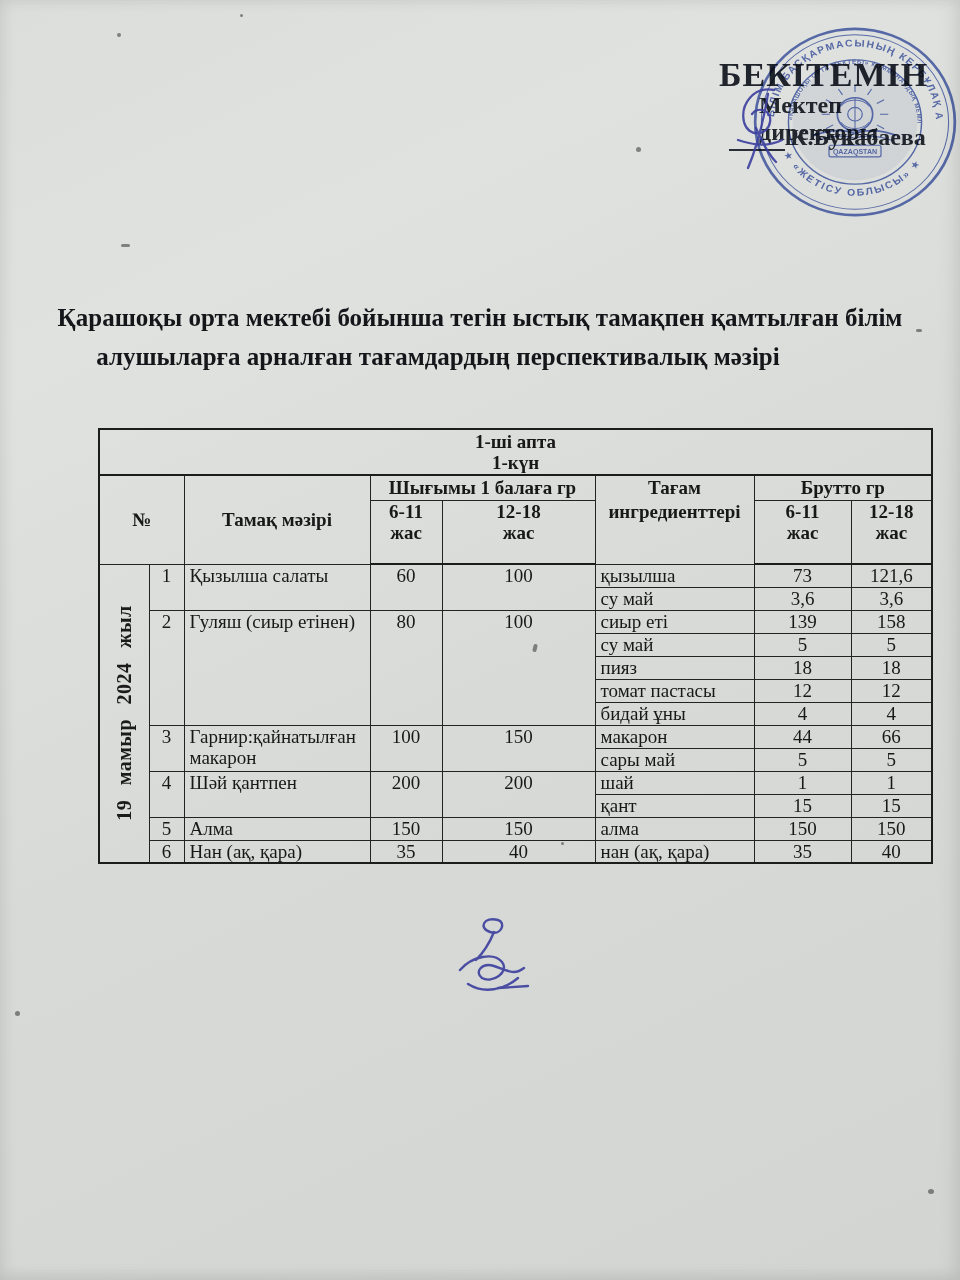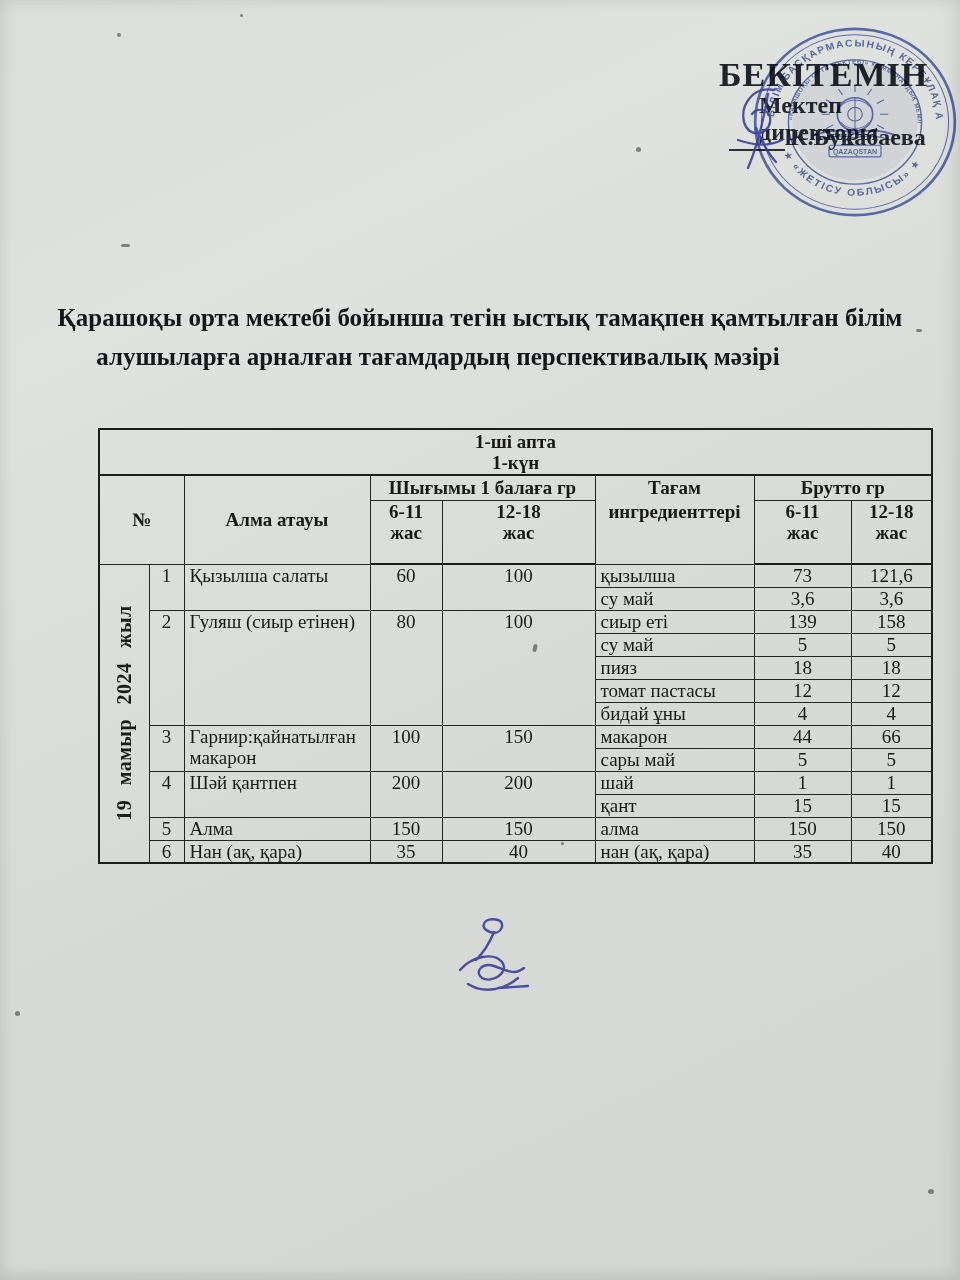--- a/index.html
+++ b/index.html
@@ -124,21 +124,21 @@
     </colgroup>
     <thead>
       <tr>
         <td colspan="8" class="apta">
           <div>1-ші апта</div>
           <div>1-күн</div>
         </td>
       </tr>
       <tr>
         <th colspan="2" rowspan="2">№</th>
-        <th rowspan="2">Алма атауы</th>
+        <th rowspan="2">Тамақ мәзірі</th>
         <th colspan="2" class="grp">Шығымы 1 балаға гр</th>
         <th rowspan="2" class="ing-h">Тағам ингредиенттері</th>
         <th colspan="2" class="grp">Брутто гр</th>
       </tr>
       <tr class="agerow">
         <th class="age"><span>6-11 жас</span></th>
         <th class="age"><span>12-18 жас</span></th>
         <th class="age"><span>6-11 жас</span></th>
         <th class="age"><span>12-18 жас</span></th>
       </tr>

